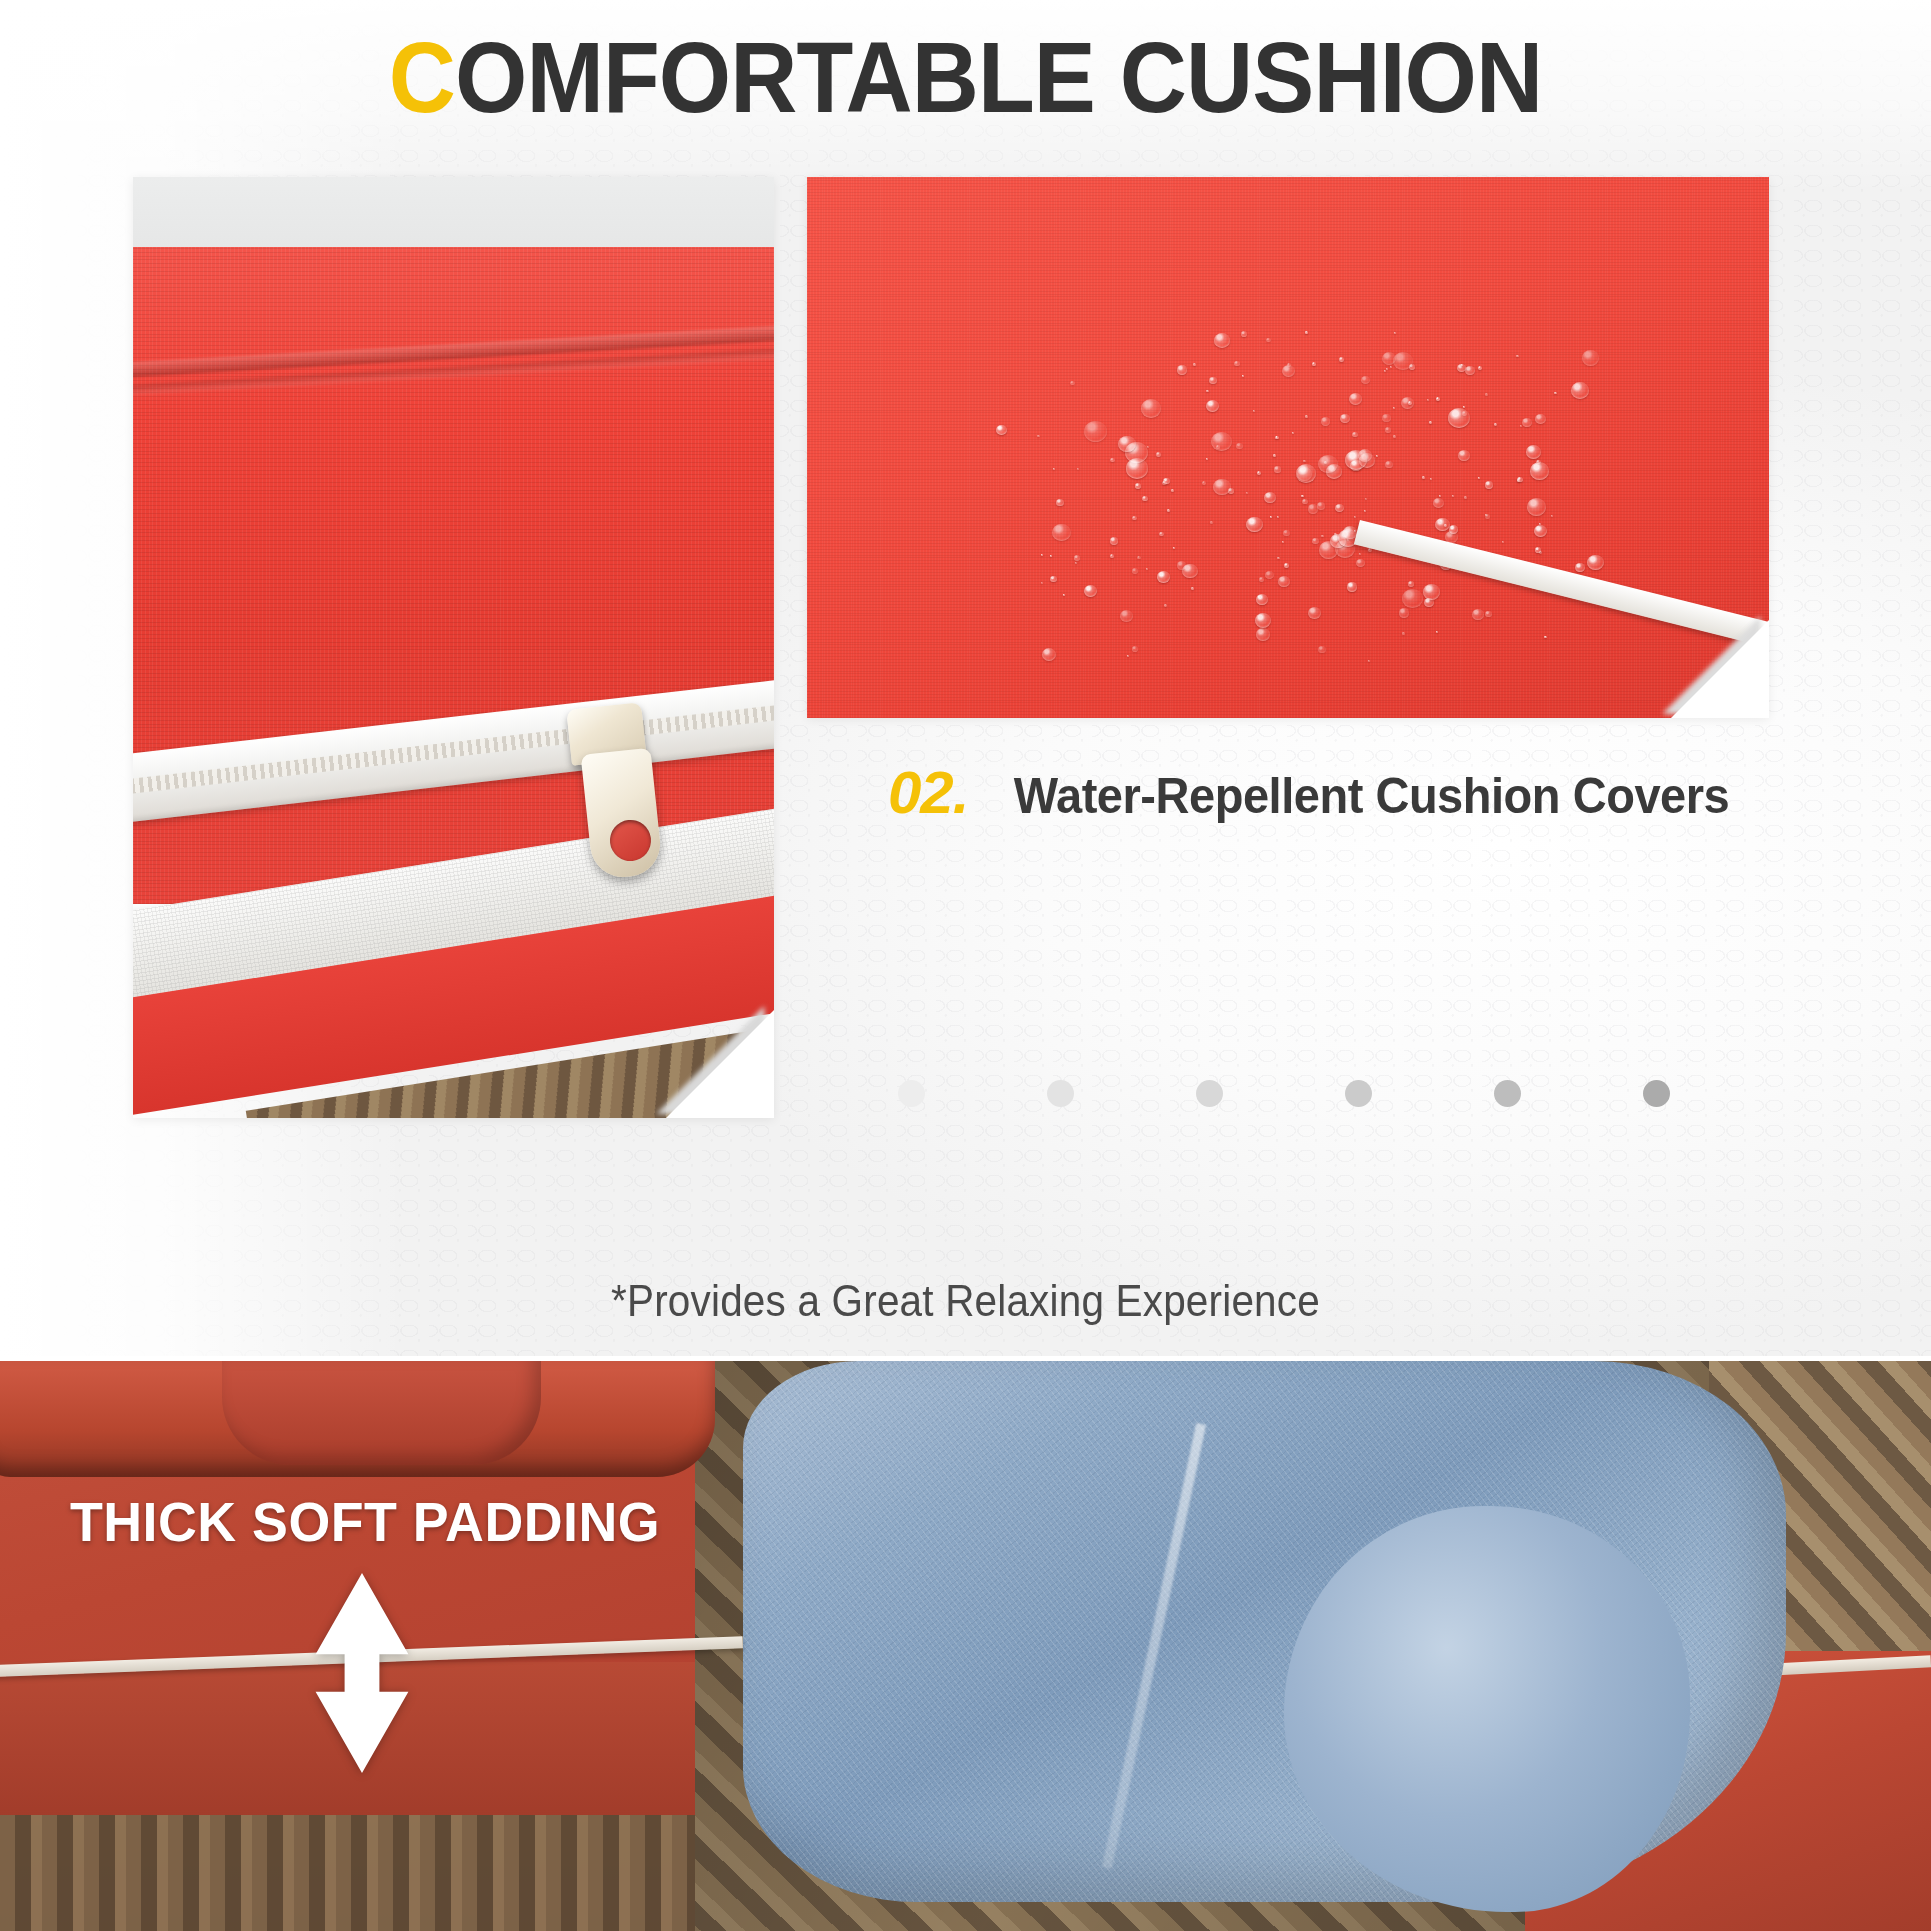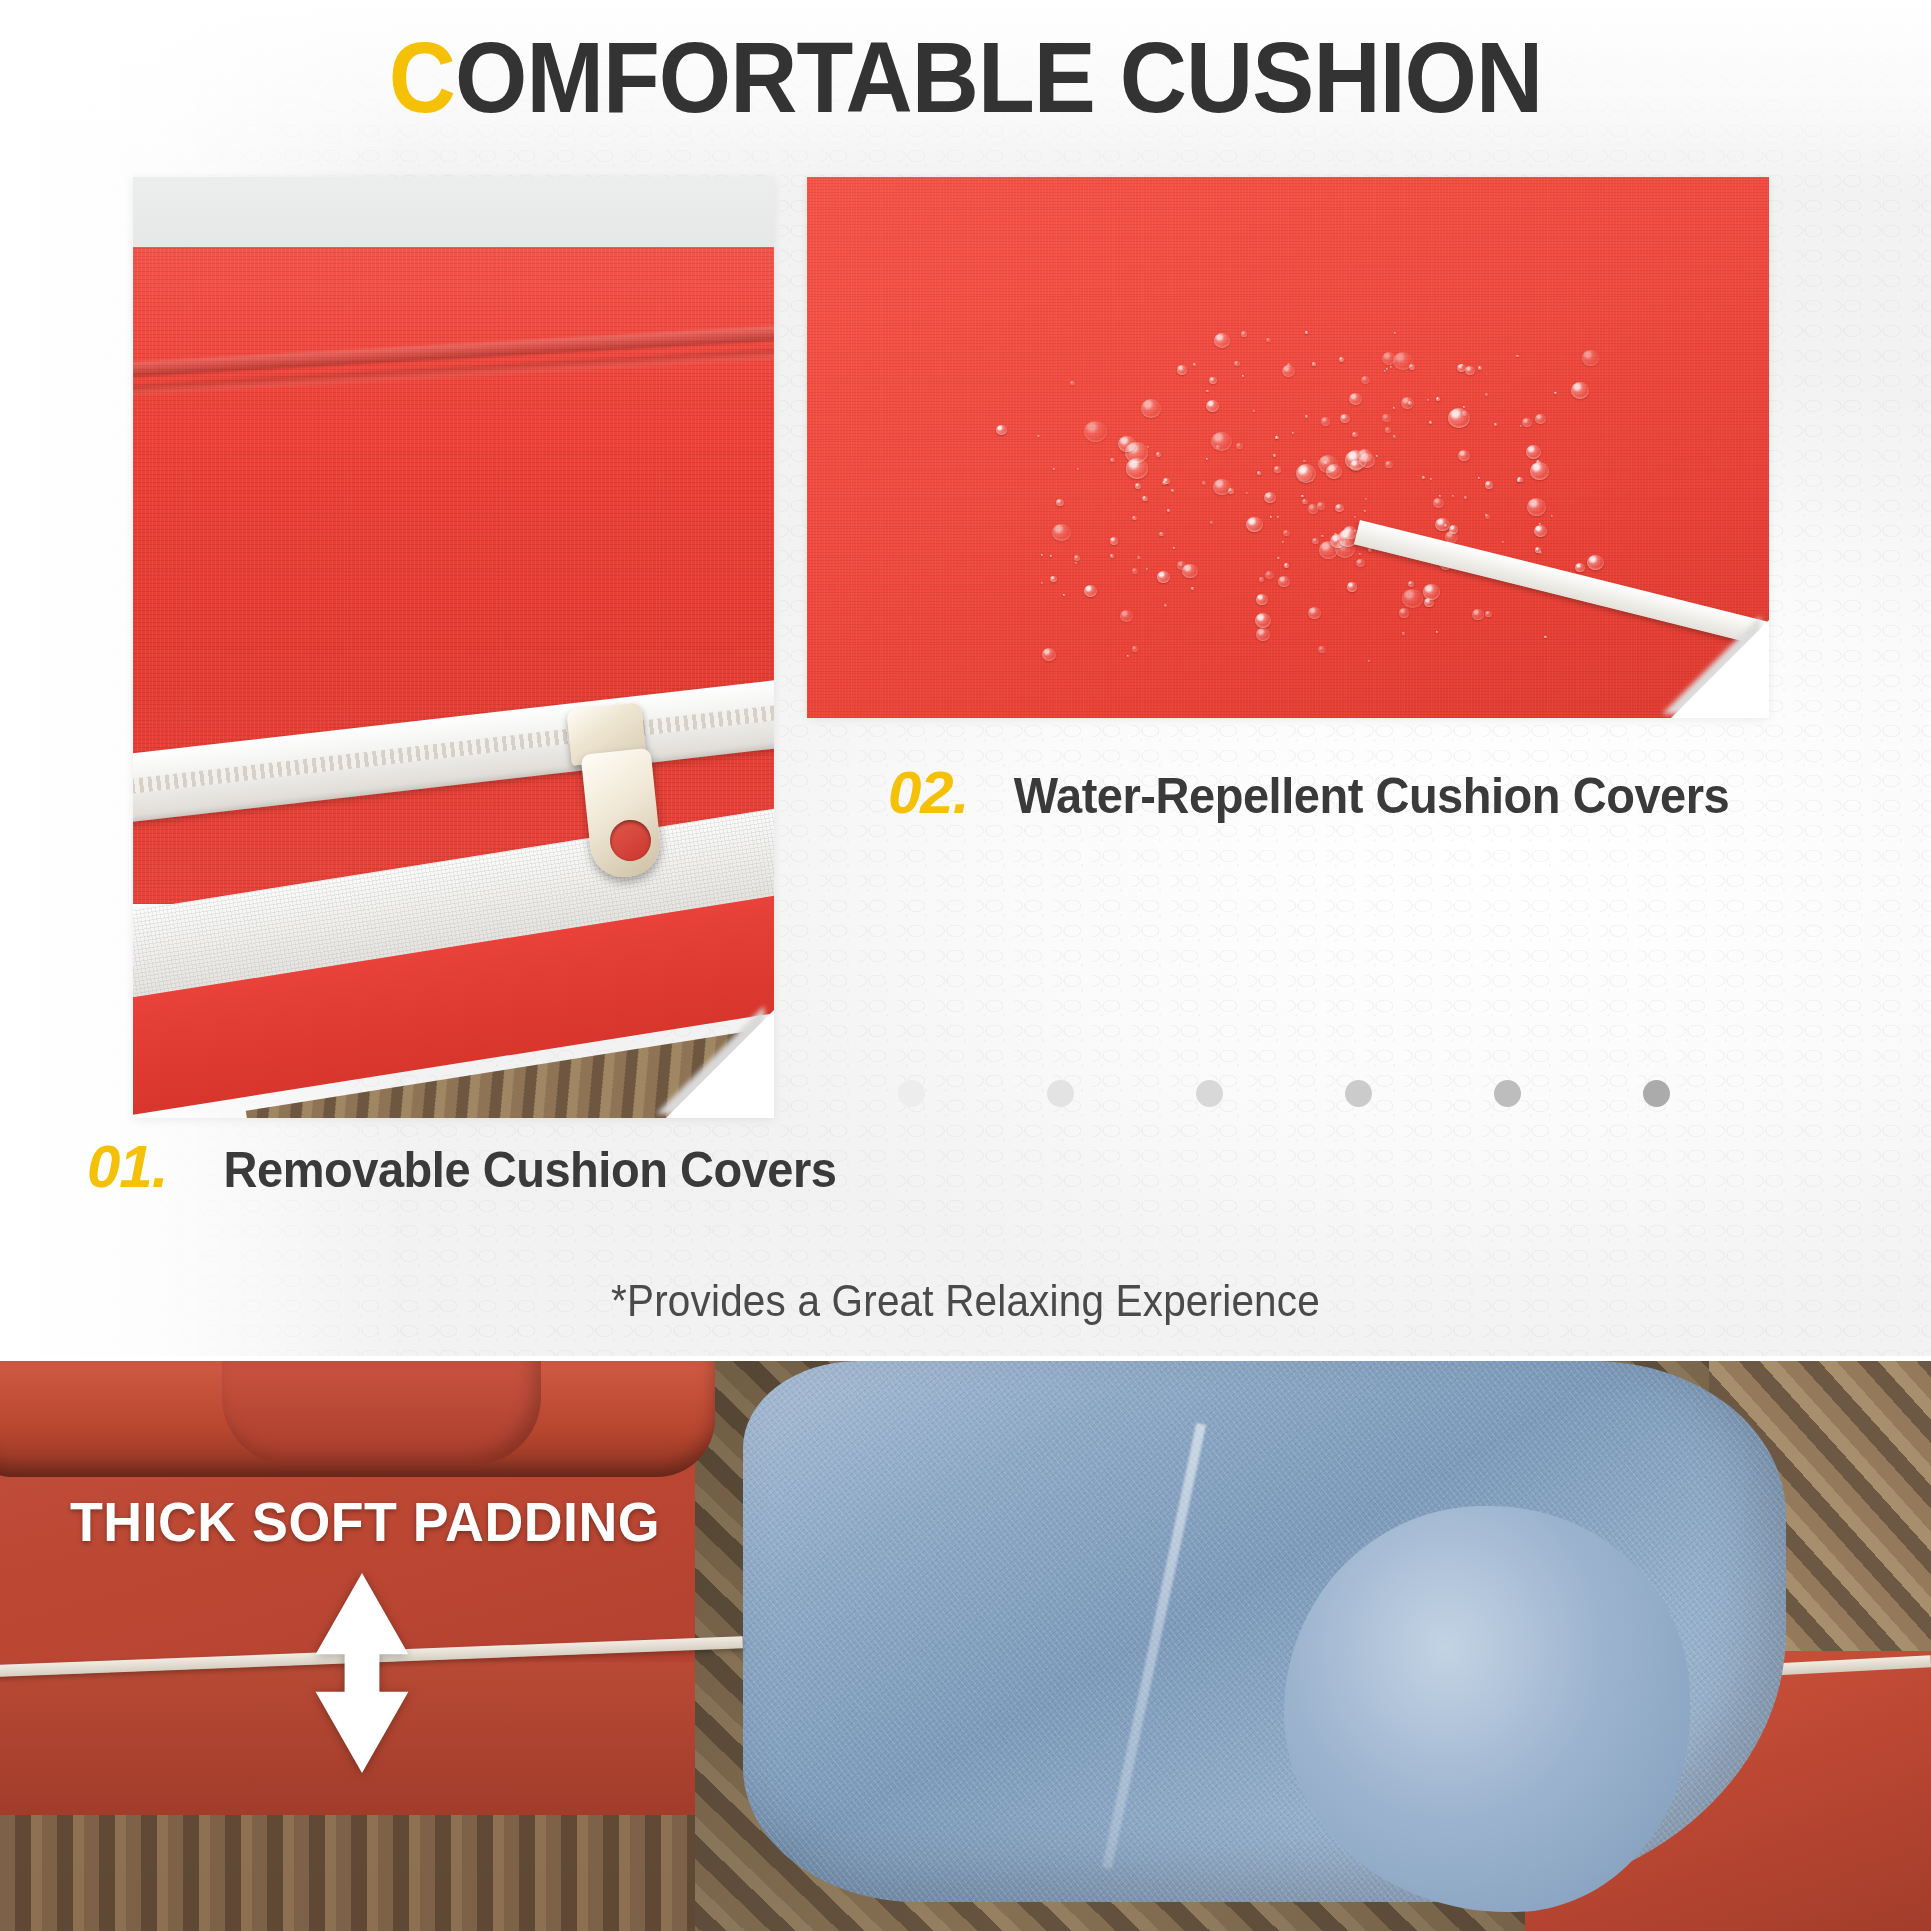--- a/index.html
+++ b/index.html
@@ -675,24 +675,20 @@
       <div class="p02-piping"></div>
       <div class="p02-curl-shadow"></div>
       <div class="p02-curl"></div>
     </div>
 
     <div class="caption" id="caption02">
       <span class="cap-num">02.</span>
       <span class="cap-text">Water-Repellent Cushion Covers</span>
     </div>
 
-    <div class="caption" id="caption01">
-      <span class="cap-num">01.</span>
-      <span class="cap-text">Removable Cushion Covers</span>
-    </div>
 
     <div class="dots" id="dots">
         <div class="dot" style="background: rgb(237, 237, 237);"></div>
         <div class="dot" style="background: rgb(227, 227, 227);"></div>
         <div class="dot" style="background: rgb(216, 216, 216);"></div>
         <div class="dot" style="background: rgb(203, 203, 203);"></div>
         <div class="dot" style="background: rgb(189, 189, 189);"></div>
         <div class="dot" style="background: rgb(171, 171, 171);"></div>
       </div>
 

